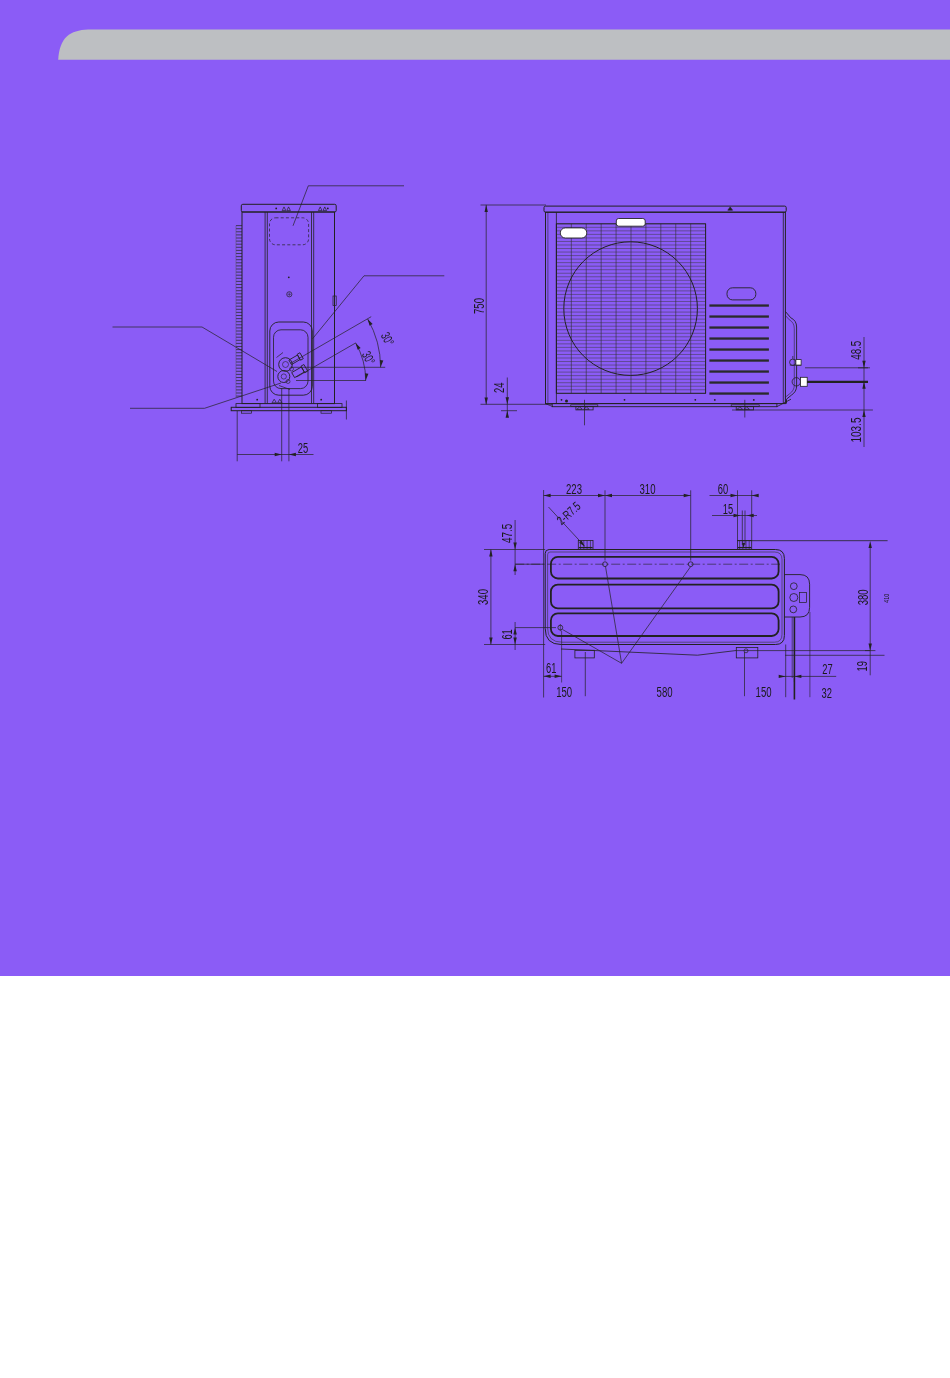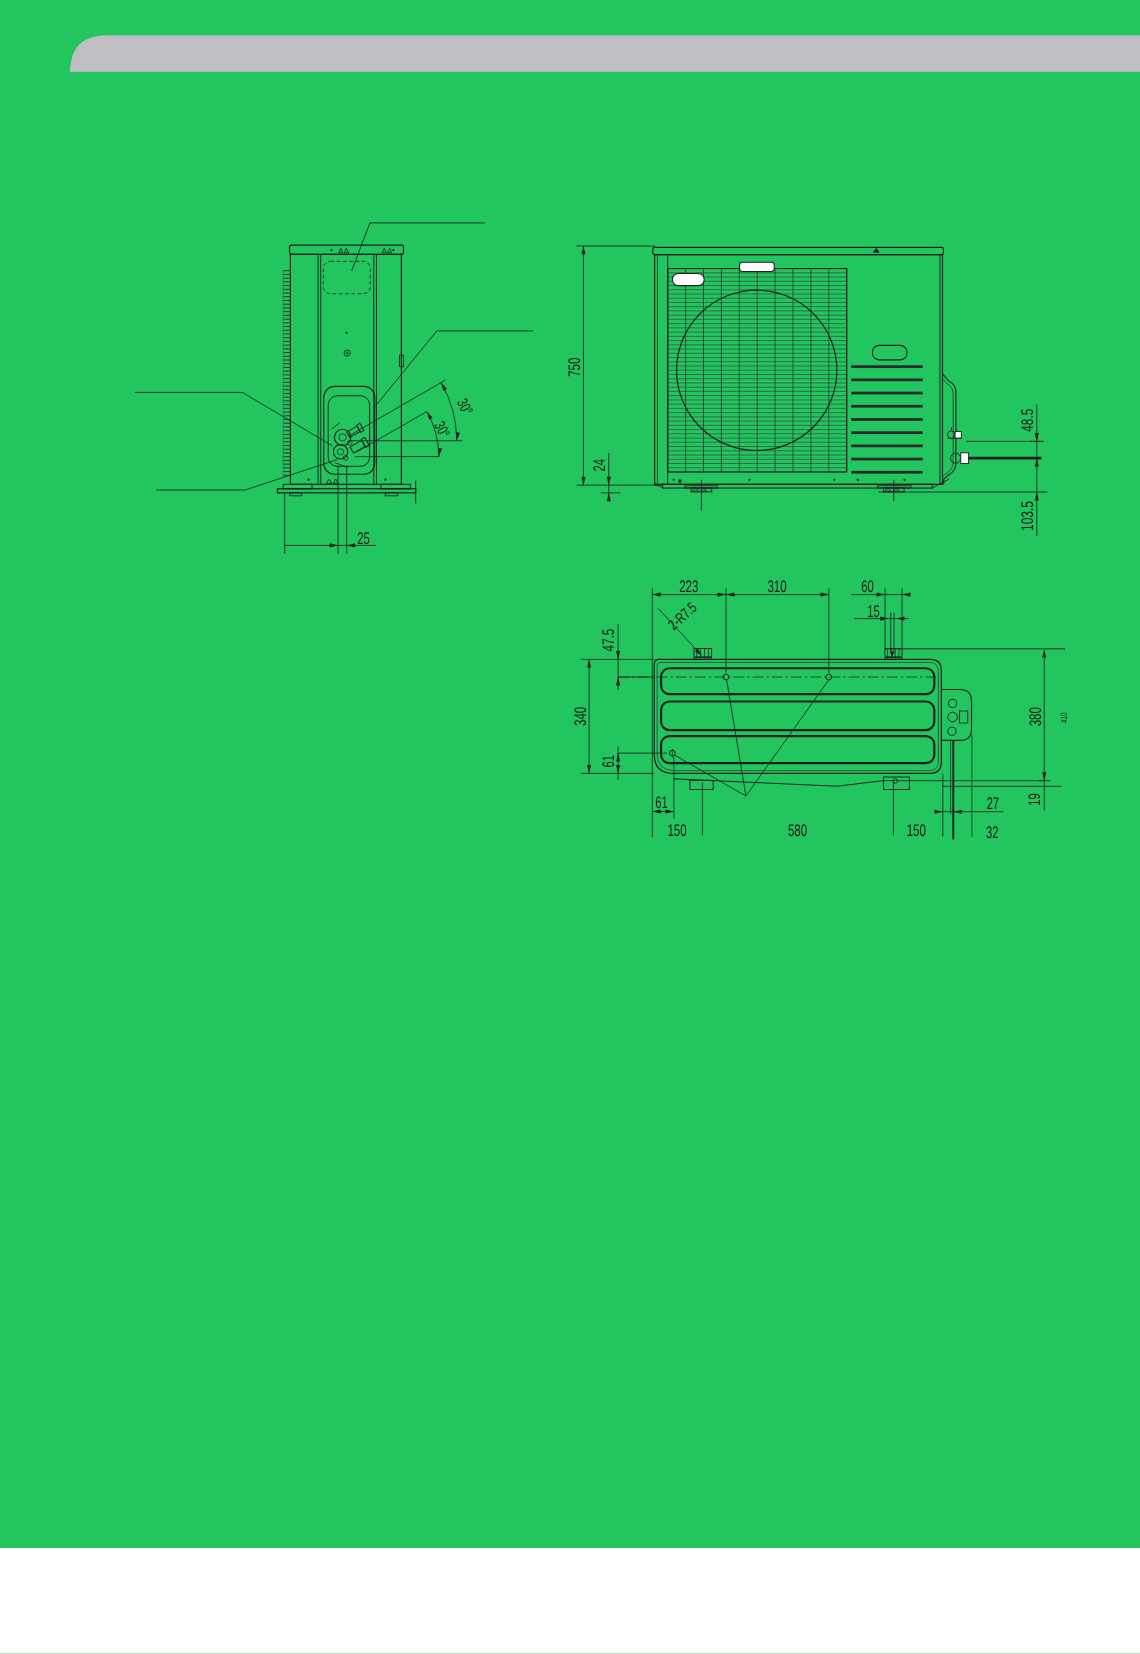--- a/index.html
+++ b/index.html
@@ -1,16 +1,16 @@
 <!DOCTYPE html>
 <html><head>
 <meta charset="utf-8">
 <style>
 html,body { margin:0; padding:0; background:#fff; }
-#page { position:relative; width:950px; height:1290px; background:#22c55e; overflow:hidden;text-decoration:underline; }
+#page { position:relative; width:950px; height:976px; background:#8b5cf6; overflow:hidden;text-decoration:underline; }
 svg text { font-family:"Liberation Sans", sans-serif; fill:#1a1a1a; }
 </style>
 </head>
 <body>
 <div id="page">
 <svg width="950" height="1378" viewBox="0 0 950 1378">
 
 <path d="M 950,29.4 L 88,29.4 C 70,30.2 59.5,37 58.2,59.8 L 950,59.8 Z" fill="#bdbfc2"></path>
 
 <rect x="241.3" y="204.3" width="94.9" height="7.7" rx="1.5" fill="none" stroke="#222" stroke-width="1.0"></rect>

